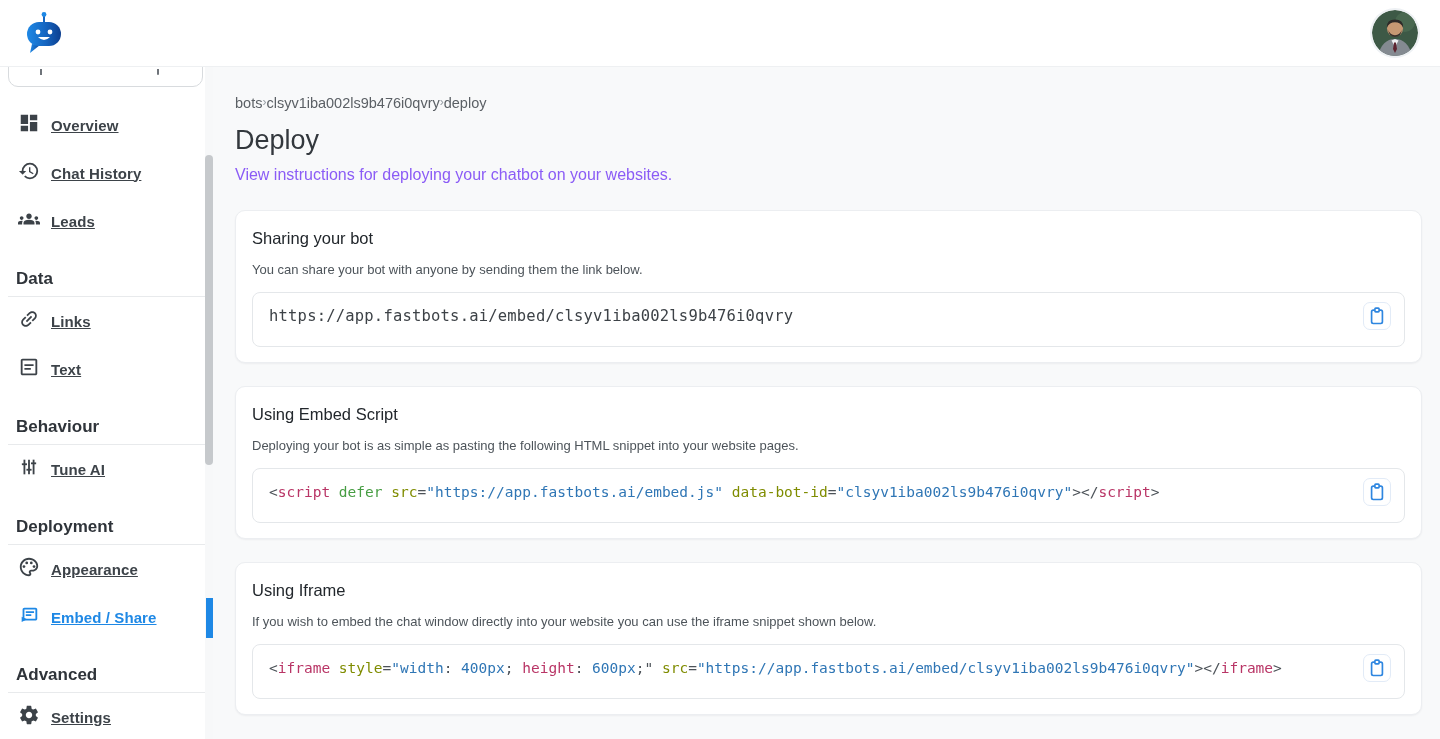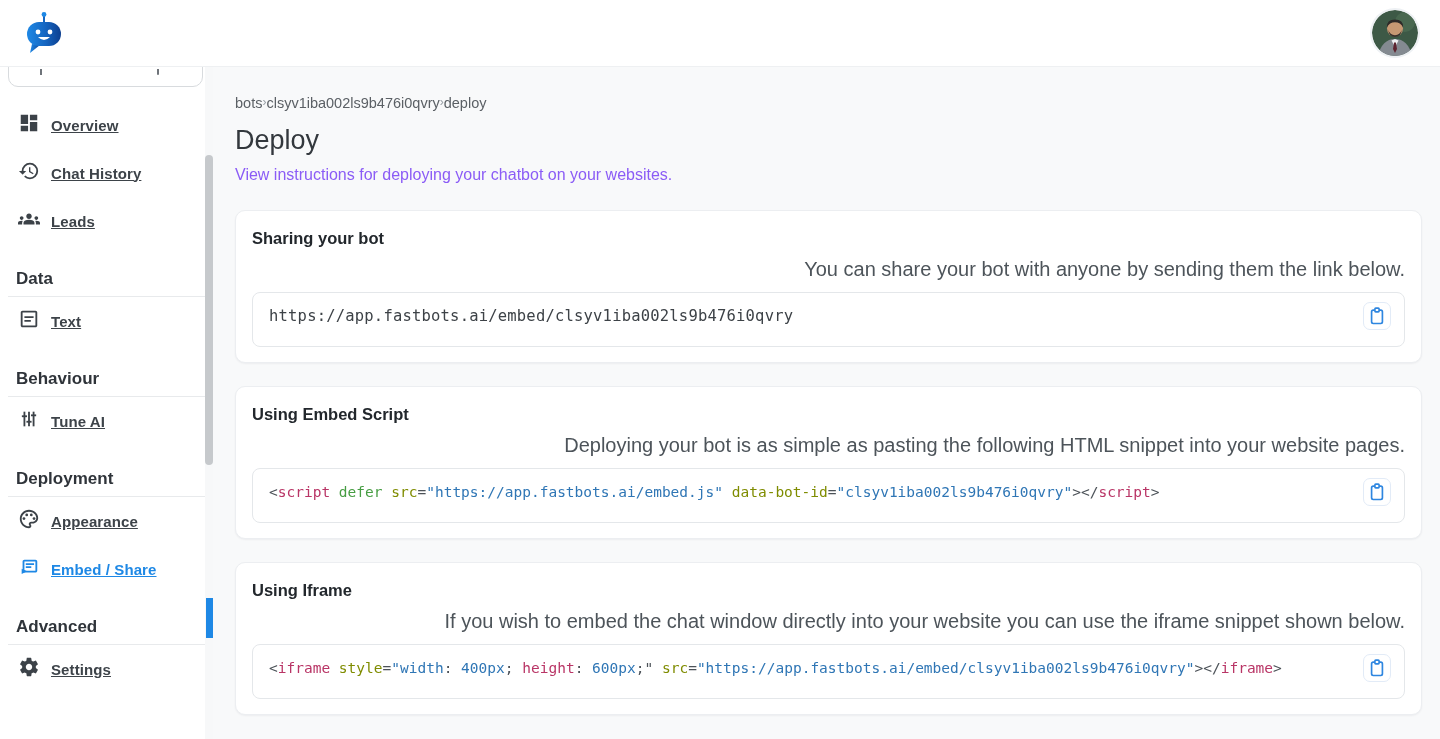--- a/index.html
+++ b/index.html
@@ -54,22 +54,22 @@
   .crumb{cursor:pointer;}
   .sep{color:#9aa1a7;font-size:12px;transform:translateY(-1px);}
   h1.page-title{font-size:27px;font-weight:500;color:#33383d;margin:13px 0 0;line-height:32px;}
   p.subtitle{font-size:16px;color:#8b5cf6;margin:9px 0 0;line-height:20px;}
   .card{
     background:#fff;border:1px solid #eceef1;border-radius:10px;
     box-shadow:0 1px 2px rgba(16,24,40,.05);
     padding:17px 16px 15px;margin-top:23px;
   }
   .card:first-of-type{margin-top:25px;}
-  h2.card-title{font-size:16.5px;font-weight:700;color:#22272c;margin:0;line-height:20px;}
-  p.desc{margin:12px 0 0;font-size:20px;color:#4d545a;line-height:19px;text-align:right;}
+  h2.card-title{font-size:16.5px;font-weight:400;color:#22272c;margin:0;line-height:20px;}
+  p.desc{margin:12px 0 0;font-size:13px;color:#4d545a;line-height:19px;}
   .codebox{
     display:flex;align-items:center;height:55px;margin-top:13px;
     border:1px solid #e4e7ea;border-radius:8px;background:#fff;
     padding:0 13px 8px 16px;box-sizing:border-box;
   }
   .code{font-family:"DejaVu Sans Mono","Liberation Mono",monospace;font-size:14.5px;white-space:pre;line-height:20px;}
   .code.big{font-size:15.5px;letter-spacing:.2px;}
   .copy{
     margin-left:auto;width:28px;height:28px;flex:0 0 28px;
     border:1px solid #e2ebf7;border-radius:7px;background:#fff;
@@ -151,20 +151,28 @@
           <svg width="22" height="22" viewBox="0 0 24 24" fill="#3c4248">
               <path d="M12 12.75c1.63 0 3.07.39 4.24.9 1.08.48 1.76 1.56 1.76 2.73V18H6v-1.61c0-1.18.68-2.26 1.76-2.73 1.17-.52 2.61-.91 4.24-.91zM4 13c1.1 0 2-.9 2-2s-.9-2-2-2-2 .9-2 2 .9 2 2 2zm1.13 1.1c-.37-.06-.74-.1-1.13-.1-.99 0-1.93.21-2.78.58C.48 14.9 0 15.62 0 16.43V18h4.5v-1.61c0-.83.23-1.61.63-2.29zM20 13c1.1 0 2-.9 2-2s-.9-2-2-2-2 .9-2 2 .9 2 2 2zm4 3.43c0-.81-.48-1.53-1.22-1.85-.85-.37-1.79-.58-2.78-.58-.39 0-.76.04-1.13.1.4.68.63 1.46.63 2.29V18H24v-1.57zM12 6c1.66 0 3 1.34 3 3s-1.34 3-3 3-3-1.34-3-3 1.34-3 3-3z"></path>
             </svg>
         </span>
         <span class="lbl">Leads</span>
       </div>
 
       <div class="sec-title">Data</div>
       <div class="divider"></div>
 
+      <div class="item">
+        <span>
+          <svg width="22" height="22" viewBox="0 0 24 24" fill="#3c4248" style="transform:rotate(-45deg)">
+              <path d="M3.9 12c0-1.71 1.39-3.1 3.1-3.1h4V7H7c-2.76 0-5 2.24-5 5s2.24 5 5 5h4v-1.9H7c-1.71 0-3.1-1.39-3.1-3.1zM8 13h8v-2H8v2zm9-6h-4v1.9h4c1.71 0 3.1 1.39 3.1 3.1s-1.39 3.1-3.1 3.1h-4V17h4c2.76 0 5-2.24 5-5s-2.24-5-5-5z"></path>
+            </svg>
+        </span>
+        <span class="lbl">Links</span>
+      </div>
 
       <div class="item">
         <span>
           <svg width="22" height="22" viewBox="0 0 24 24" fill="#3c4248">
               <path d="M19 3H5c-1.1 0-2 .9-2 2v14c0 1.1.9 2 2 2h14c1.1 0 2-.9 2-2V5c0-1.1-.9-2-2-2zm0 16H5V5h14v14zM7 9h10v2H7zm0 4h7v2H7z"></path>
             </svg>
         </span>
         <span class="lbl">Text</span>
       </div>
 

